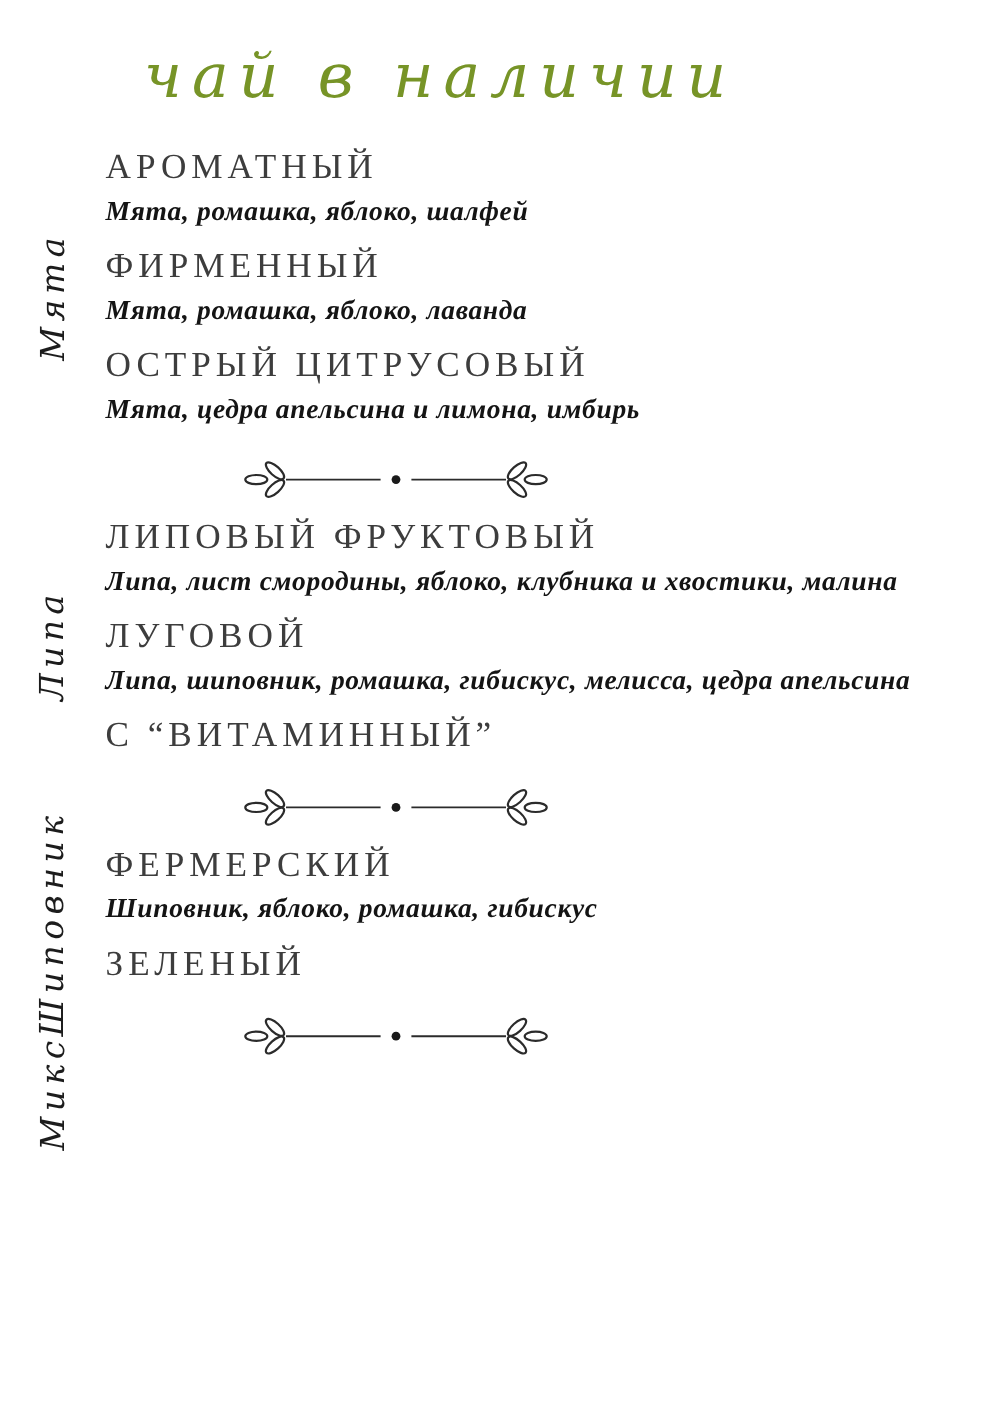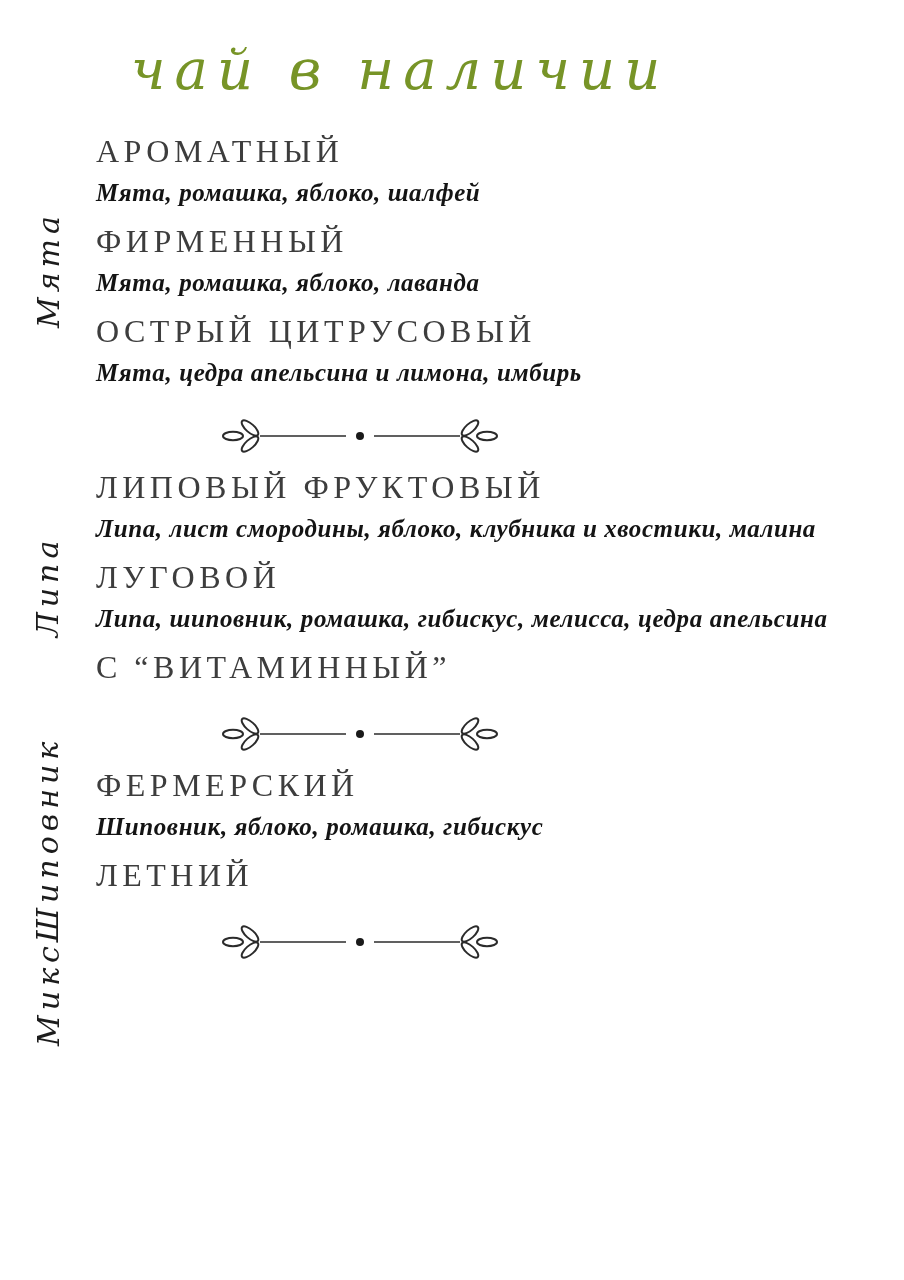--- a/index.html
+++ b/index.html
@@ -153,21 +153,21 @@
   <section class="menu-section">
     <div class="rail">
       <span class="vlabel">Шиповник</span>
     </div>
     <div class="content">
       <div class="item">
         <div class="item-name">ФЕРМЕРСКИЙ</div>
         <div class="item-ingredients">Шиповник, яблоко, ромашка, гибискус</div>
       </div>
       <div class="item">
-        <div class="item-name">ЛЕТНИЙ</div>
+        <div class="item-name">ЗЕЛЕНЫЙ</div>
       </div>
     </div>
   </section>
 
   <div class="divider">
     <svg width="280" height="36" viewBox="0 0 280 36">
       <g stroke="#2b2b2b" stroke-width="2" fill="none">
         <ellipse cx="13" cy="18" rx="10" ry="4.2"></ellipse>
         <ellipse cx="30" cy="10" rx="10.5" ry="4.2" transform="rotate(42 30 10)"></ellipse>
         <ellipse cx="30" cy="26" rx="10.5" ry="4.2" transform="rotate(-42 30 26)"></ellipse>

